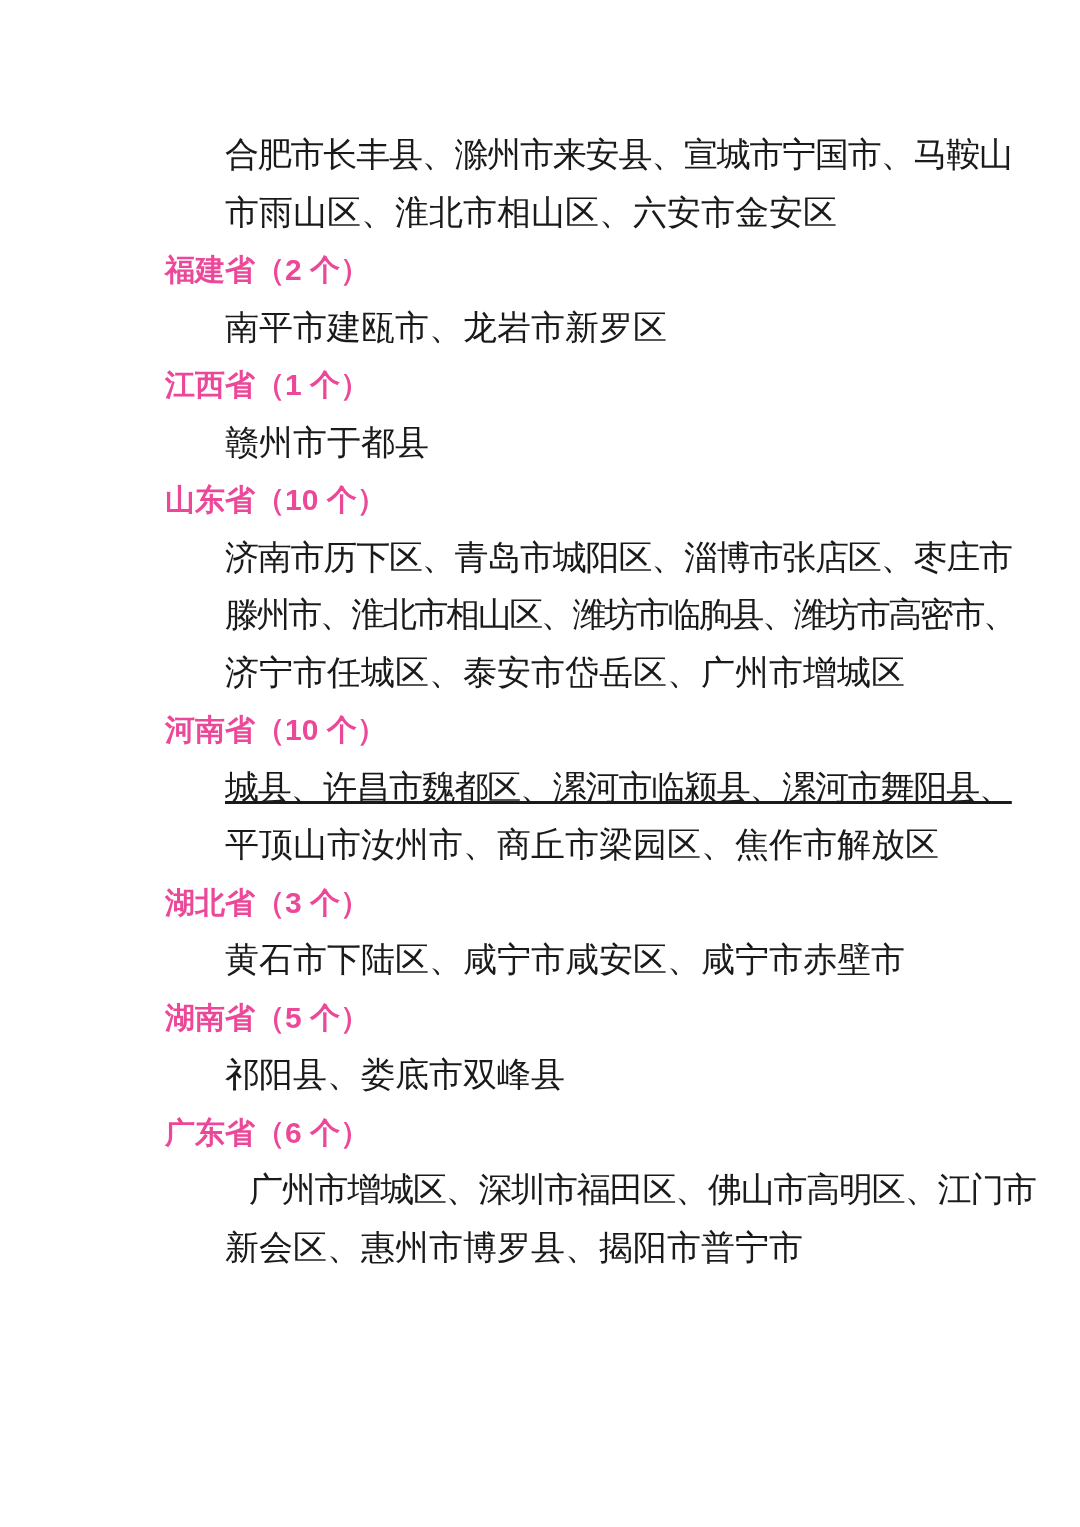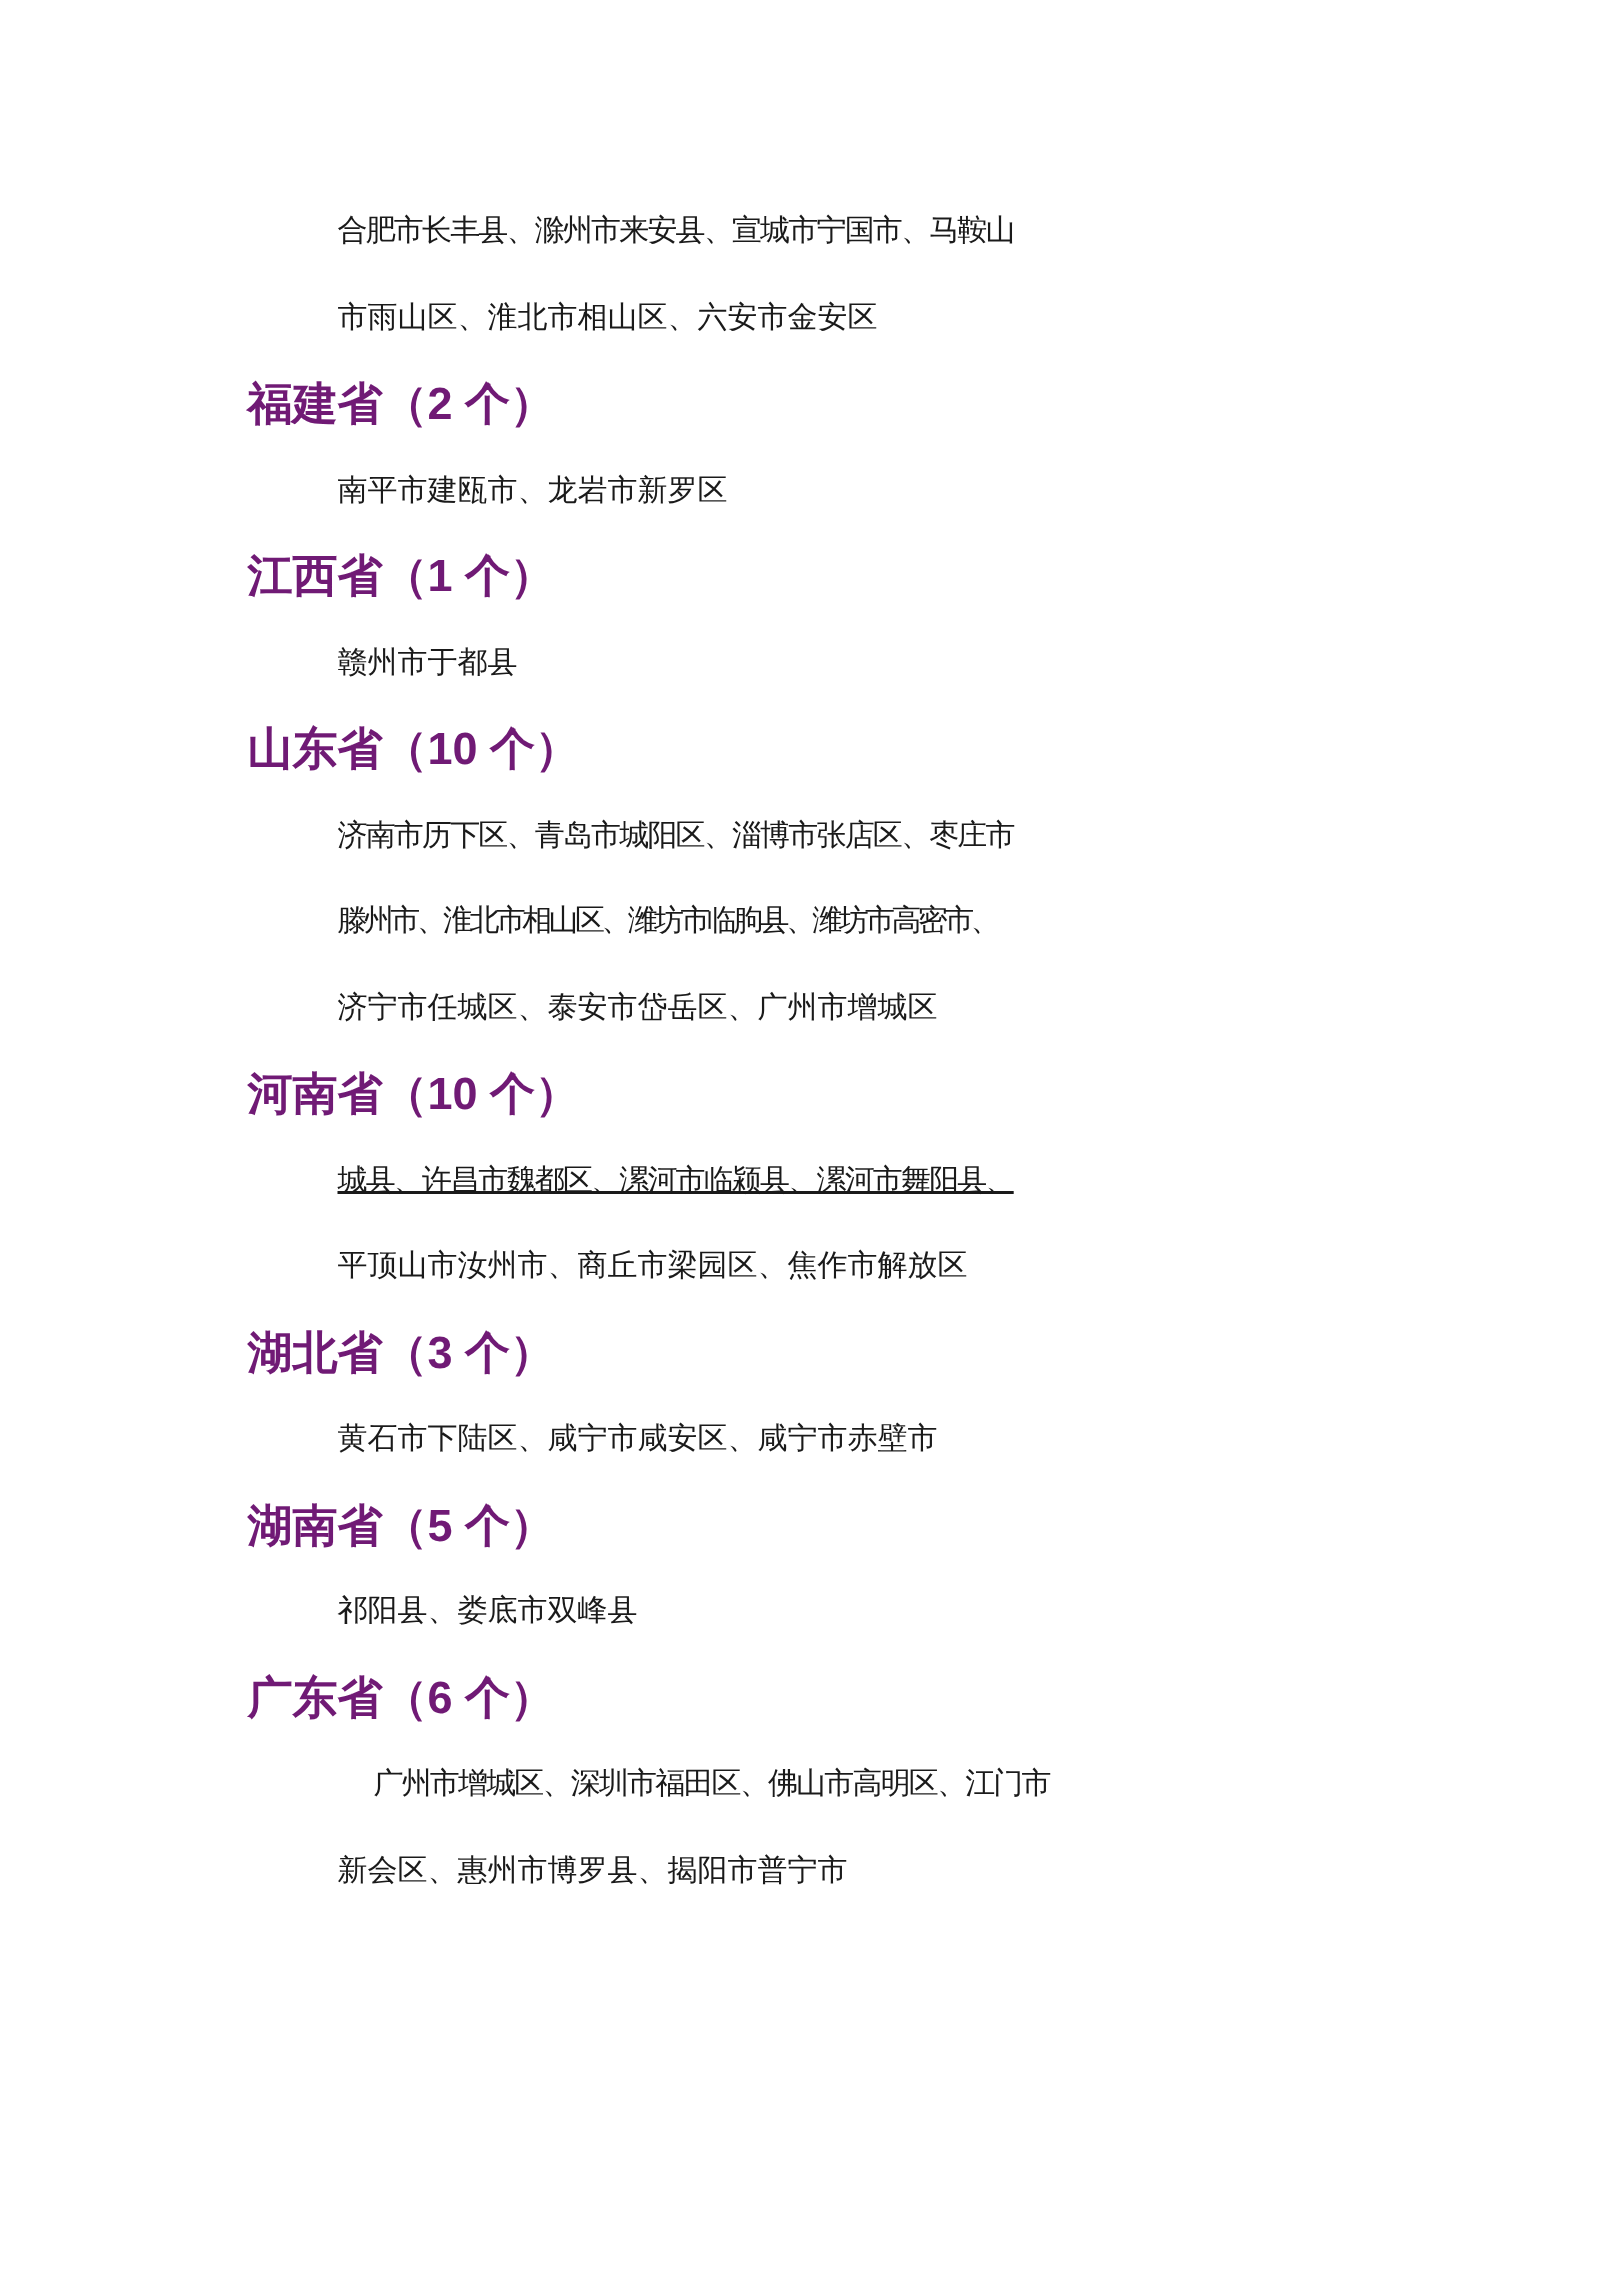--- a/index.html
+++ b/index.html
@@ -21,36 +21,36 @@
     left: 165px;
     top: 126px;
     width: 753px;
   }
   .line {
     height: 57.5px;
     line-height: 57.5px;
   }
   .t {
     display: inline-block;
-    font-size: 20px;
+    font-size: 34px;
     white-space: nowrap;
   }
   .para {
     margin-left: 60px;
     width: 692px;
   }
   .heading {
     margin: 0;
     height: 57.5px;
     line-height: 57.5px;
     font-family: "Liberation Sans", "DejaVu Sans", sans-serif;
     font-weight: 700;
     font-size: 30px;
     white-space: nowrap;
-    color: #701a75;
+    color: #ec4899;
   }
 </style>
 </head>
 <body>
 
 <div class="page">
   <div class="content">
 
     <div class="para">
       <div class="line"><span class="t fit" style="letter-spacing: -1.21739px;">合肥市长丰县、滁州市来安县、宣城市宁国市、马鞍山</span></div>

